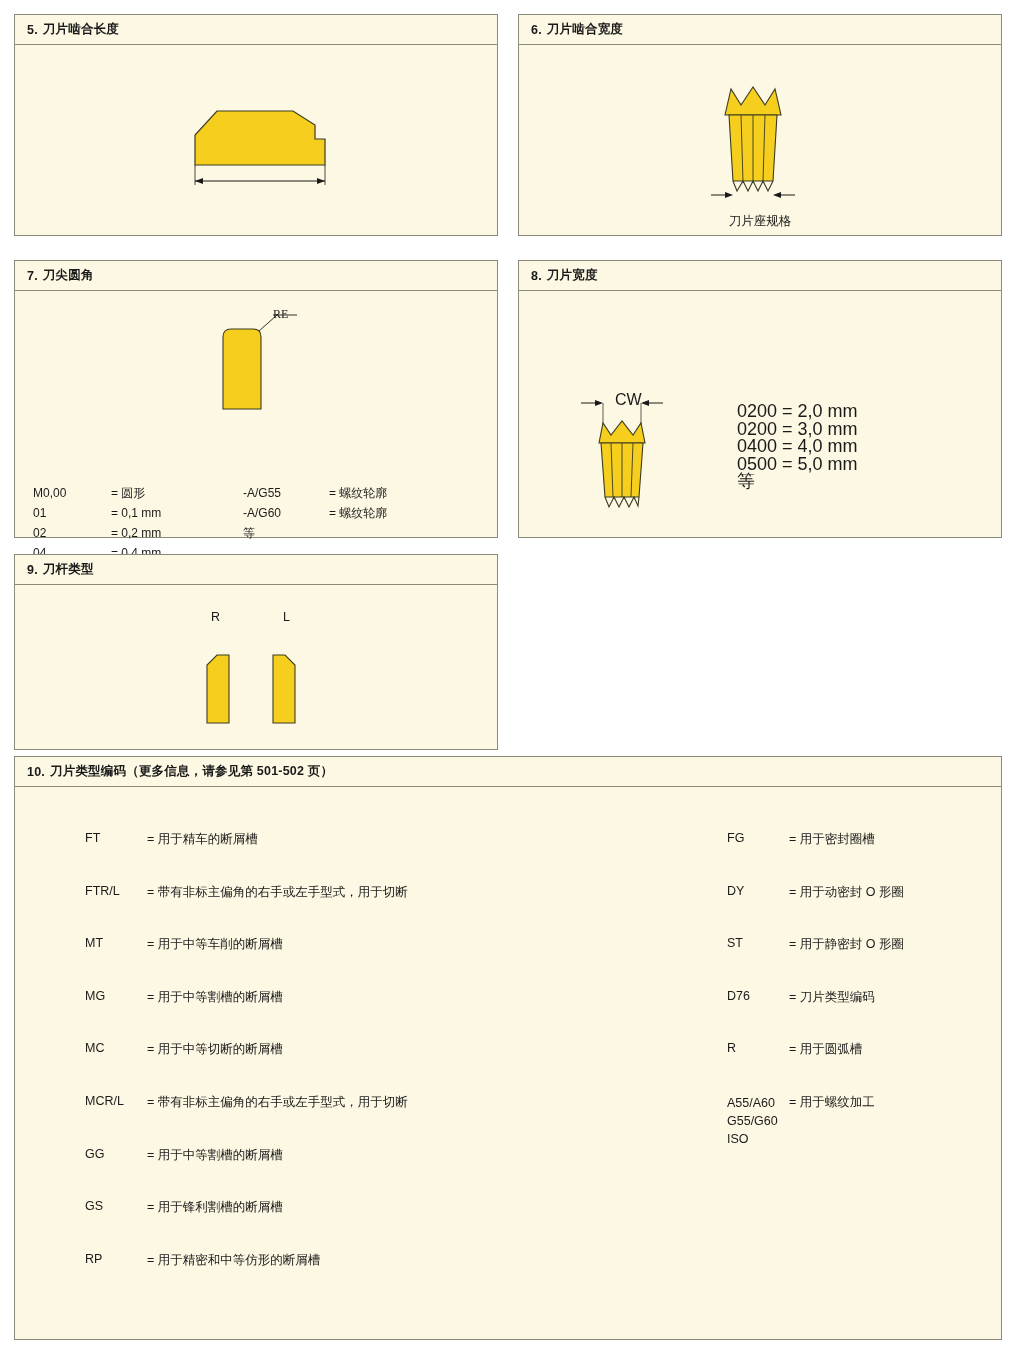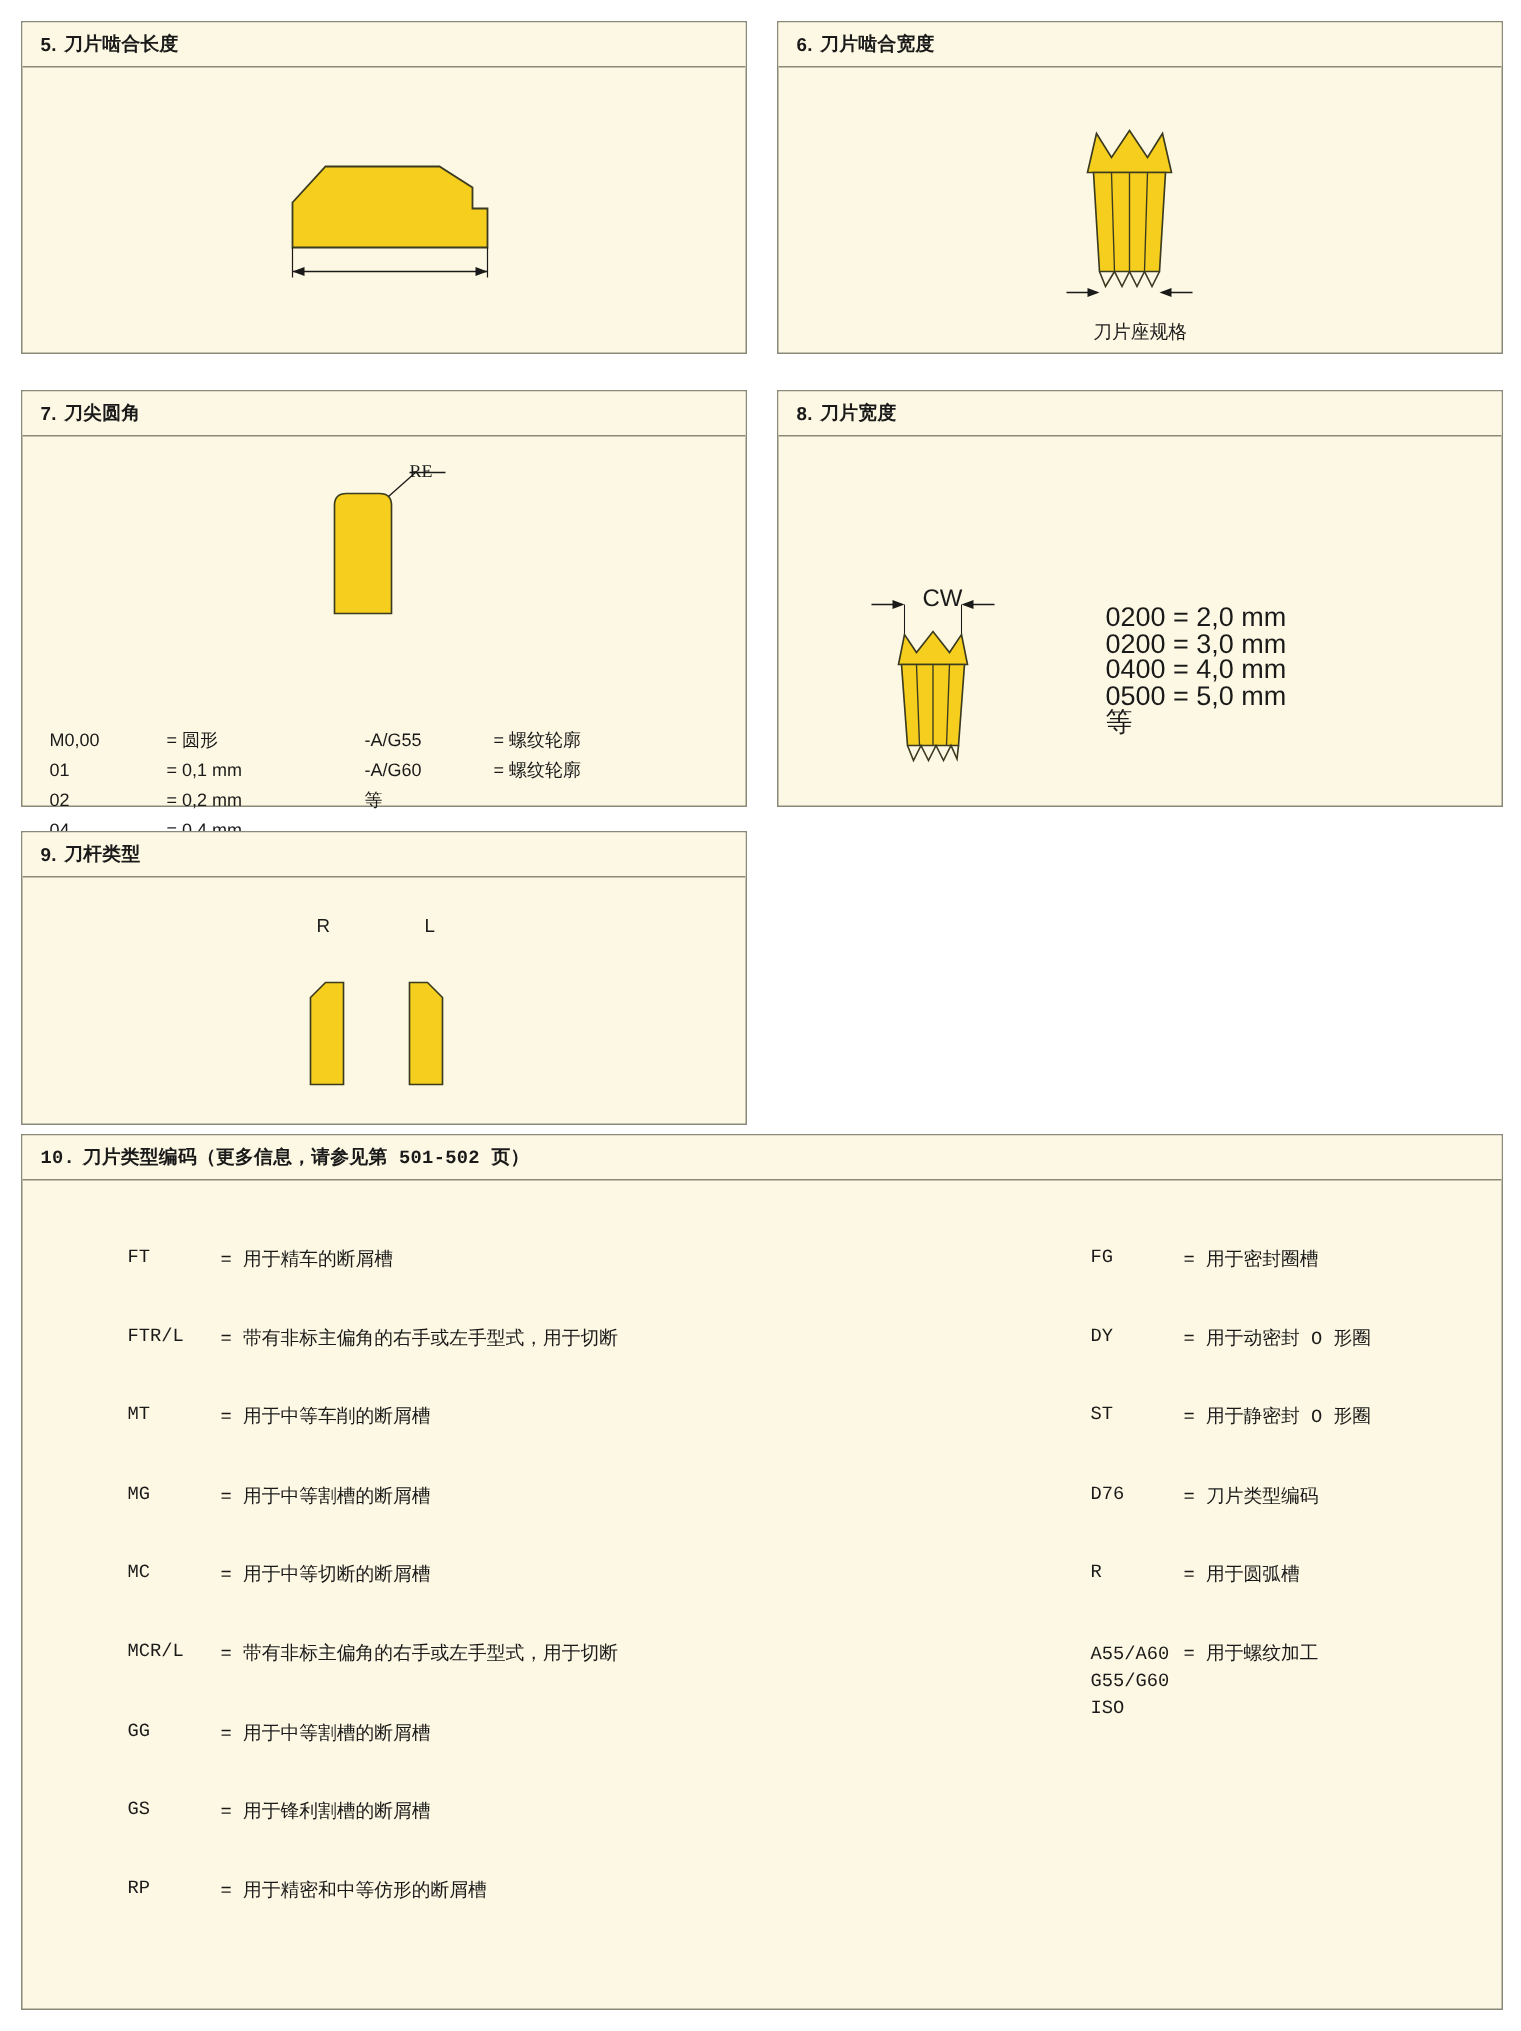--- a/index.html
+++ b/index.html
@@ -43,21 +43,21 @@
     width: 100%;
     box-sizing: border-box;
   }
 
   
   #panel5 { left: 14px;  top: 14px;  width: 484px; height: 222px; }
   #panel6 { left: 518px; top: 14px;  width: 484px; height: 222px; }
   #panel7 { left: 14px;  top: 260px; width: 484px; height: 278px; }
   #panel8 { left: 518px; top: 260px; width: 484px; height: 278px; }
   #panel9 { left: 14px;  top: 554px; width: 484px; height: 196px; }
-  #panel10{ left: 14px;  top: 756px; width: 988px; height: 584px; font-family: Liberation Mono, monospace; }
+  #panel10{ left: 14px;  top: 756px; width: 988px; height: 584px; }
 
   #panel5 .panel-body,
   #panel6 .panel-body { height: 191px; padding-left: 40px; }
   #panel7 .panel-body,
   #panel8 .panel-body { height: 247px; }
   #panel9 .panel-body { height: 165px; }
   #panel10 .panel-body { height: 553px; }
 
   svg { display: block; }
 

